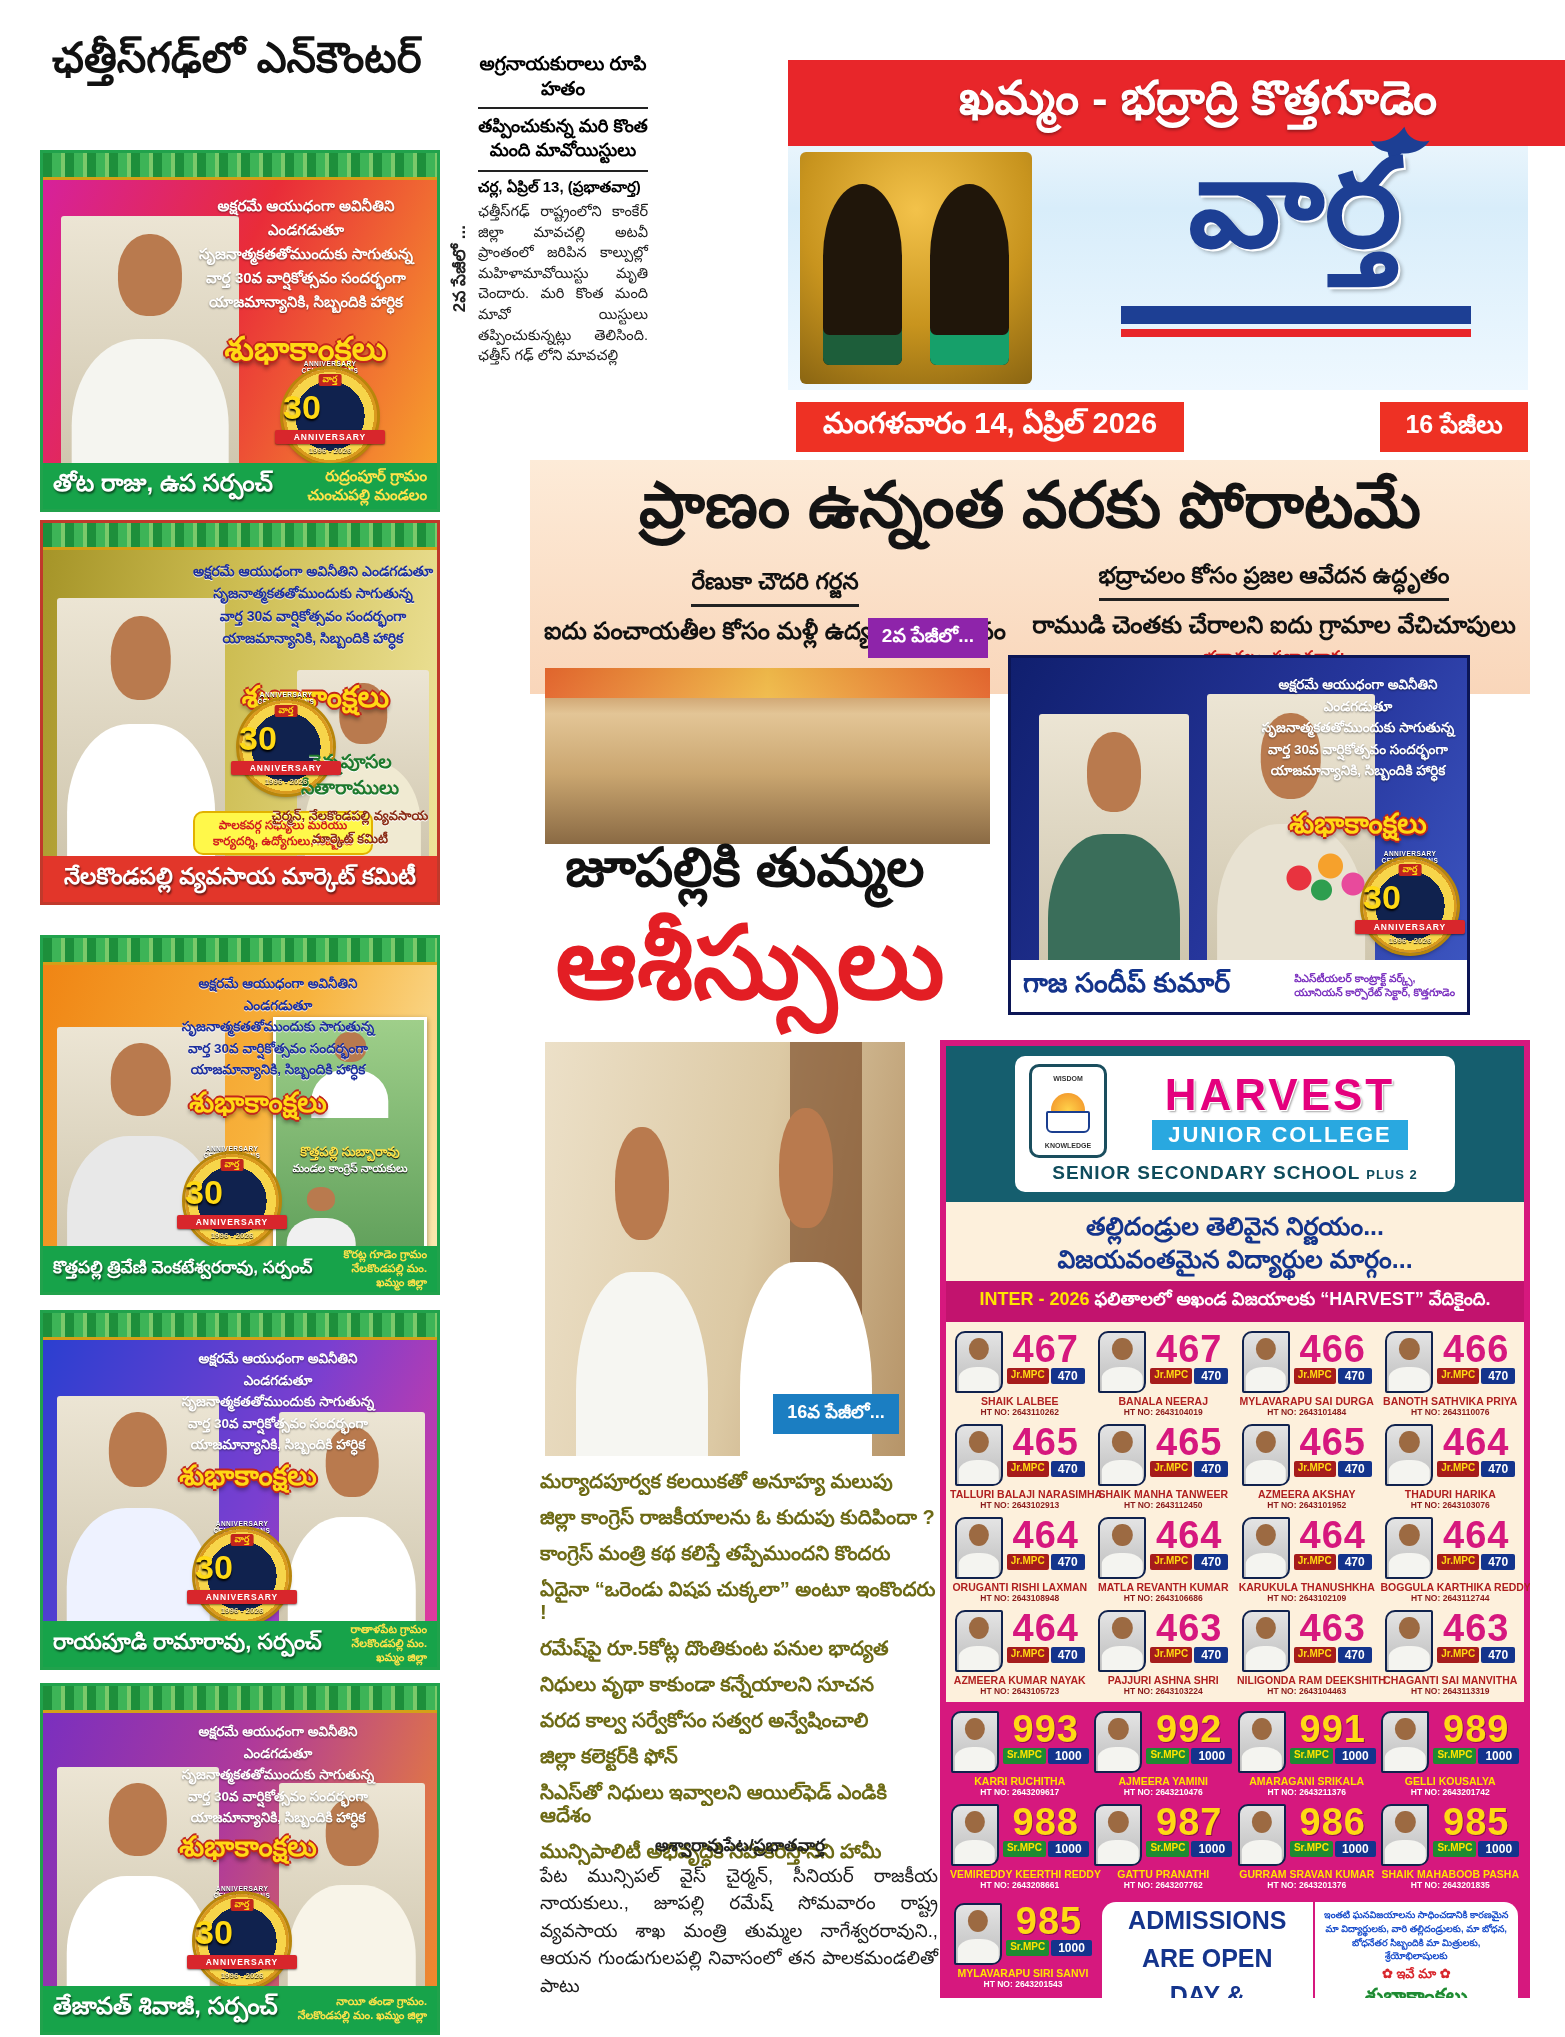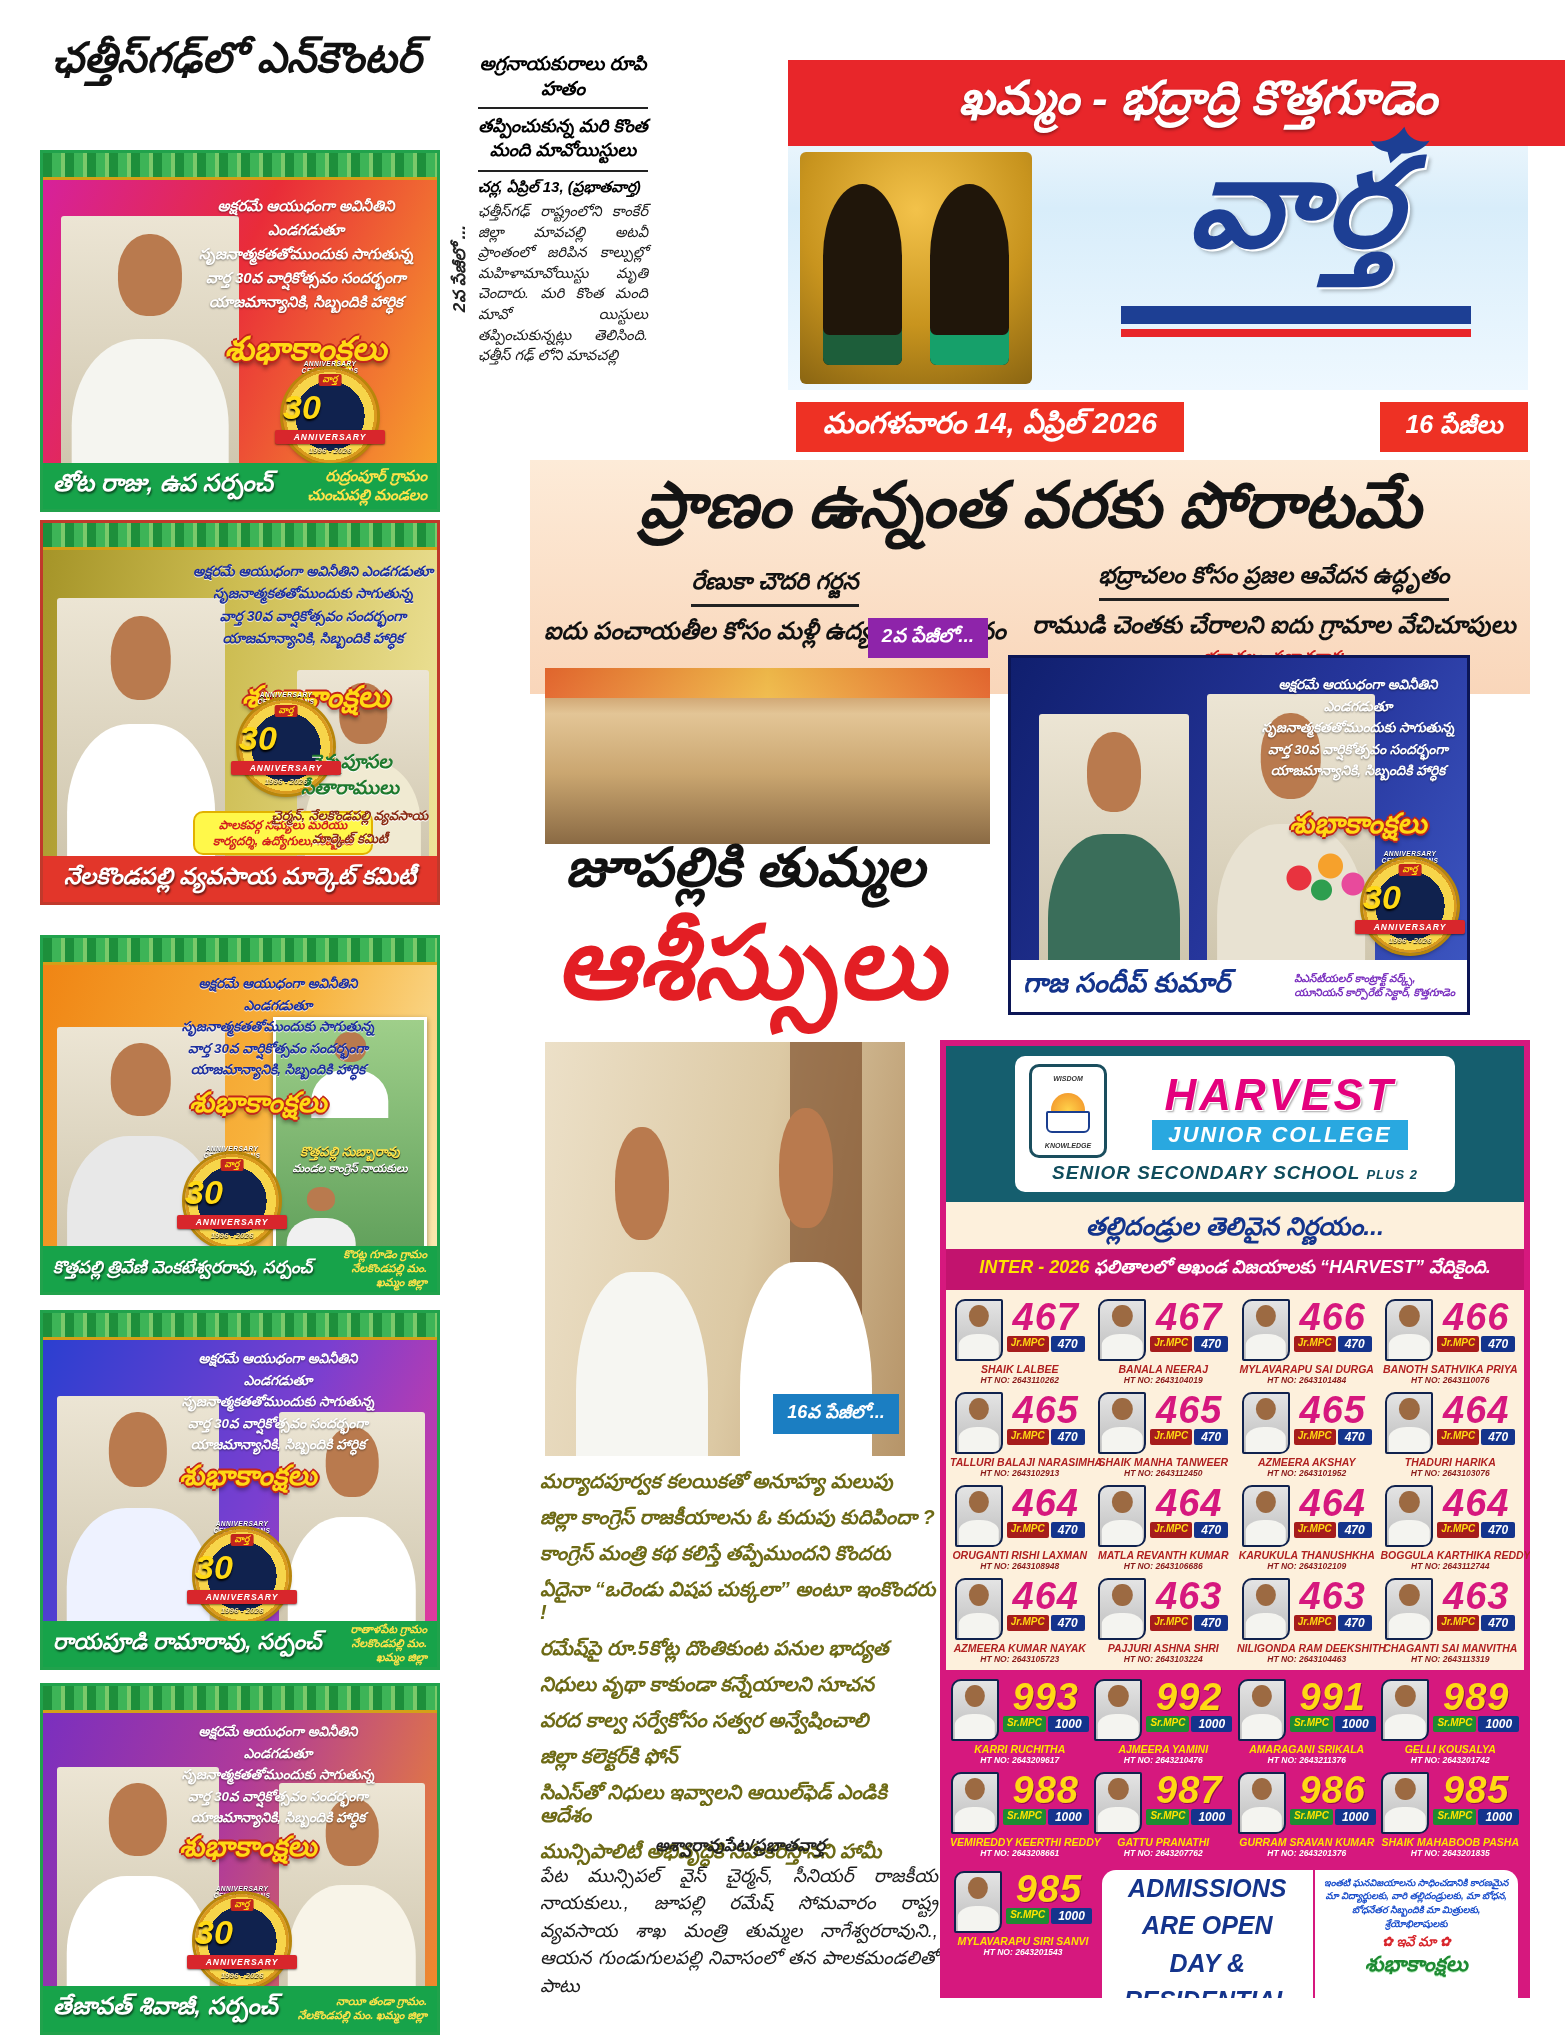--- a/index.html
+++ b/index.html
@@ -1,17 +1,17 @@
 <!DOCTYPE html>
 <html><head>
 <meta charset="utf-8">
 <style>
   html,body{margin:0;padding:0;background:#e9e9e9;}
   .page{position:relative;width:1565px;height:2037px;background:#fff;margin:0 auto;
-        font-family:"Liberation Sans",sans-serif;overflow:hidden;font-style:italic;}
+        font-family:"Liberation Sans",sans-serif;overflow:hidden;}
 
   
   .adcard{position:absolute;left:40px;width:400px;border:3px solid #21a24c;box-sizing:border-box;}
   .garland{height:24px;background:
       repeating-linear-gradient(90deg,#1d8f3b 0 9px,#3db457 9px 18px,#7bc96a 18px 22px);
       border-bottom:3px solid #d4a017;}
   .adbody{position:relative;height:calc(100% - 24px - 46px);overflow:hidden;}
   .adbg1{background:linear-gradient(115deg,#d6219c,#e92c39 45%,#f6a12c);}
   .adbg2{background:linear-gradient(100deg,#a59428,#cdbd52 45%,#eee39a);}
   .adbg3{background:linear-gradient(110deg,#f08514,#f7b23c 55%,#fbe9b0);}
@@ -483,20 +483,21 @@
           <div class="hjc">JUNIOR COLLEGE</div>
         </div>
         <div class="hss">
           <span>SENIOR SECONDARY SCHOOL</span>
           <span class="plus">PLUS 2</span>
         </div>
       </div>
     </div>
     <div class="htag">
       <div>తల్లిదండ్రుల తెలివైన నిర్ణయం...</div>
+      <div>విజయవంతమైన విద్యార్థుల మార్గం...</div>
     </div>
     <div class="hinter">
       <b>INTER - 2026</b><span> ఫలితాలలో అఖండ విజయాలకు “HARVEST” వేదికైంది.</span>
     </div>
 
     <div class="hgrid hjr">
         <div class="hcell">
         <div class="cellrow">
           <div class="sphoto"></div>
           <div class="scorebox">

